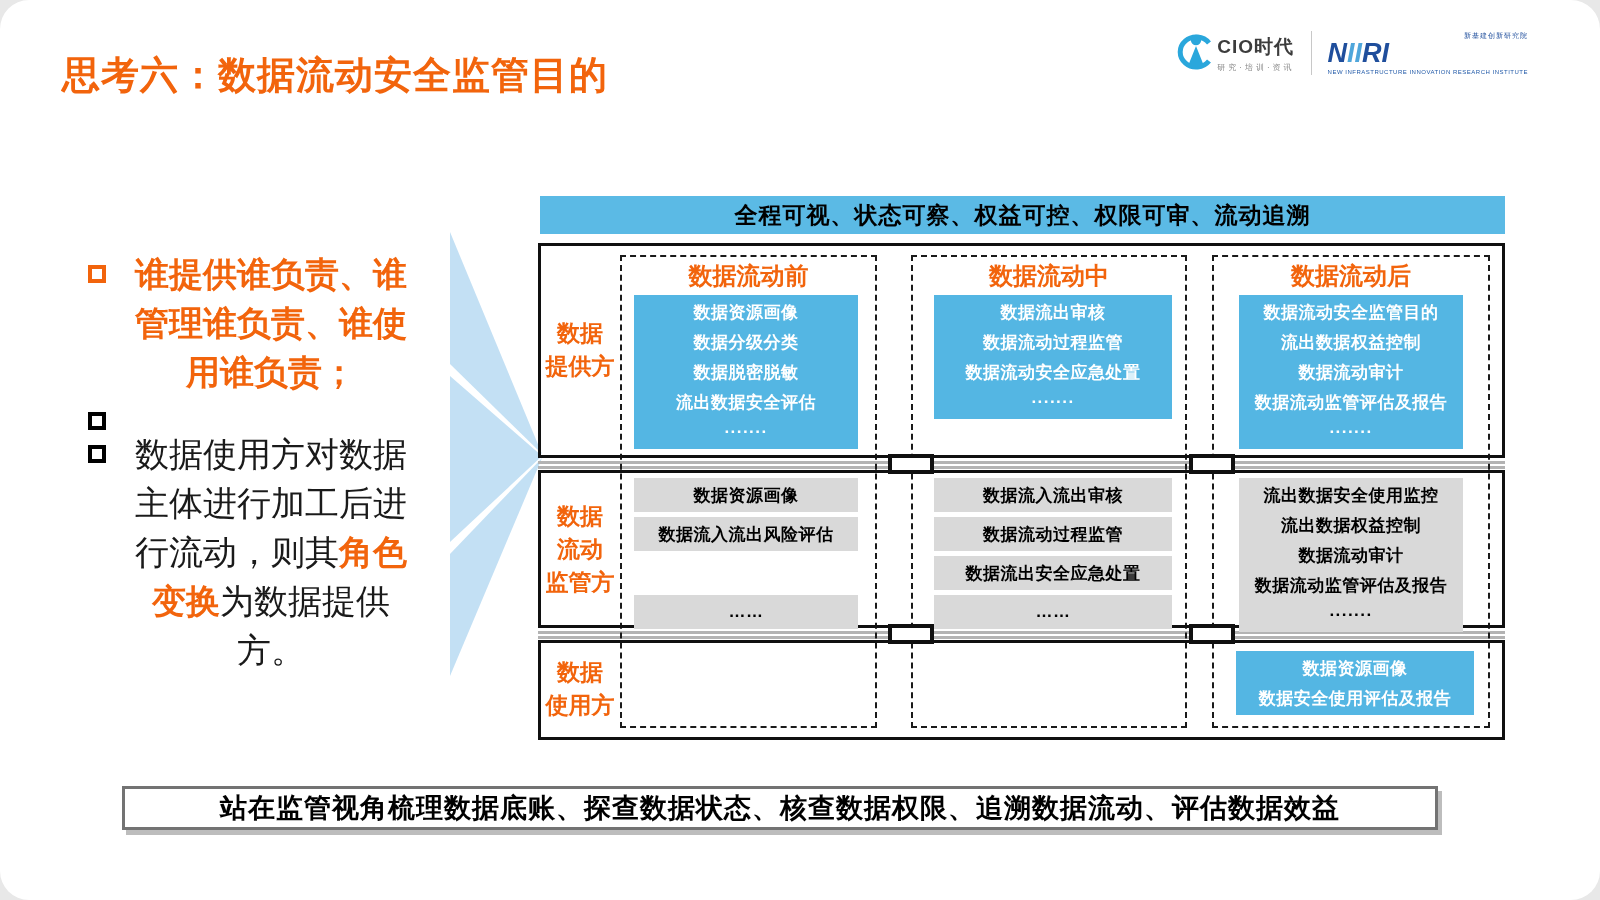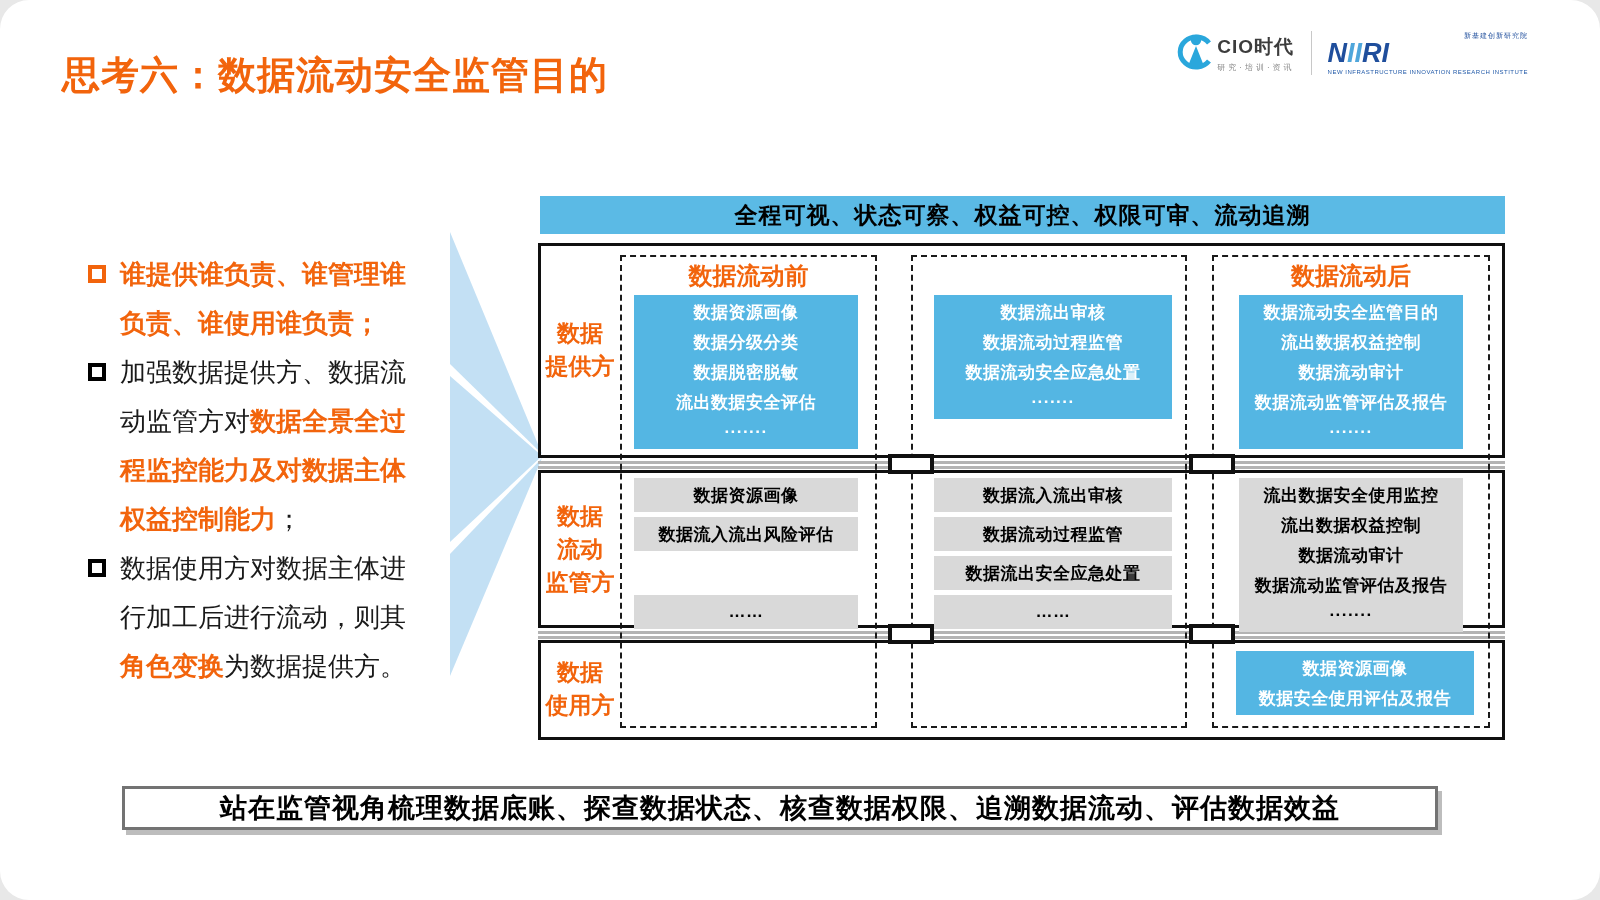--- a/index.html
+++ b/index.html
@@ -29,21 +29,21 @@
   .niiri-ii { color:#4FA6DB;text-align:center; }
   .niiri-en { font-size:6px; color:#2059A8; letter-spacing:.5px; margin-top:2px; }
   
   .bullets { position:absolute; left:88px; top:250px; width:356px; }
   .bullet { display:flex; align-items:flex-start; }
   .bullet .marker {
     flex:0 0 auto; width:18px; height:18px; border:4px solid #000;
     margin:15px 14px 0 0; background:#fff;
   }
   .bullet.orange-marker .marker { border-color:#F2640C; }
-  .bullet .btext { width:302px; font-size:26px; line-height:49px; color:#1a1a1a; font-weight:500; }
+  .bullet .btext { width:302px; font-size:34px; line-height:49px; color:#1a1a1a; font-weight:500;text-align:center; }
   .seg-orange { color:#F2640C; font-weight:800; }
   
   .arrow-svg { position:absolute; left:438px; top:224px; }
   
   .top-banner {
     position:absolute; left:540px; top:196px; width:965px; height:38px;
     background:#5BBAE5; color:#000; font-size:23px; font-weight:800;
     display:flex; align-items:center; justify-content:center; letter-spacing:1px;
   }
   .gline { position:absolute; left:538px; width:967px; height:3px; background:#B3B3B3; }
@@ -114,21 +114,20 @@
     </div>
   </div>
 
   <div class="bullets">
     <div class="bullet orange-marker">
       <span class="marker"></span>
       <span class="btext"><span class="seg-orange">谁提供谁负责、谁管理谁负责、谁使用谁负责；</span></span>
     </div>
     <div class="bullet">
       <span class="marker"></span>
-      <span class="btext"><span>加强数据提供方、数据流动监管方对</span><span class="seg-orange">数据全景全过程监控能力及对数据主体权益控制能力</span><span>；</span></span>
     </div>
     <div class="bullet">
       <span class="marker"></span>
       <span class="btext"><span>数据使用方对数据主体进行加工后进行流动，则其</span><span class="seg-orange">角色变换</span><span>为数据提供方。</span></span>
     </div>
   </div>
 
   <svg class="arrow-svg" width="112" height="462" viewBox="0 0 112 462">
     <polygon points="12,8 104,230 12,140" fill="#C3E0F4"></polygon>
     <polygon points="12,152 104,232 12,318" fill="#C3E0F4"></polygon>
@@ -163,20 +162,21 @@
     <div>数据</div>
       <div>流动</div>
       <div>监管方</div>
   </div>
   <div class="rlabel" style="top:656px">
     <div>数据</div>
       <div>使用方</div>
   </div>
 
   <div class="colhead h1">数据流动前</div>
+  <div class="colhead h2">数据流动中</div>
   <div class="colhead h3">数据流动后</div>
 
   <div class="itm blue cA" style="top:295px">数据资源画像</div>
   <div class="itm blue cA" style="top:325px">数据分级分类</div>
   <div class="itm blue cA" style="top:355px">数据脱密脱敏</div>
   <div class="itm blue cA" style="top:385px">流出数据安全评估</div>
   <div class="itm blue cA" style="top:415px">·······</div>
 
   <div class="itm blue cB" style="top:295px">数据流出审核</div>
   <div class="itm blue cB" style="top:325px">数据流动过程监管</div>

